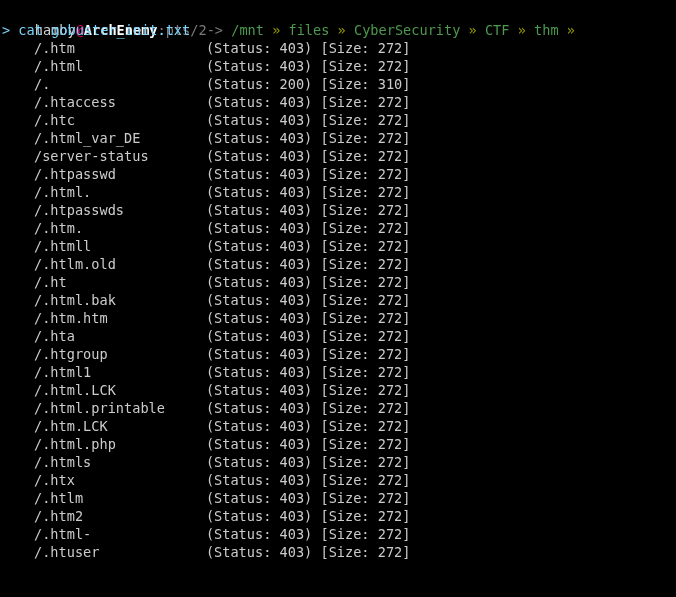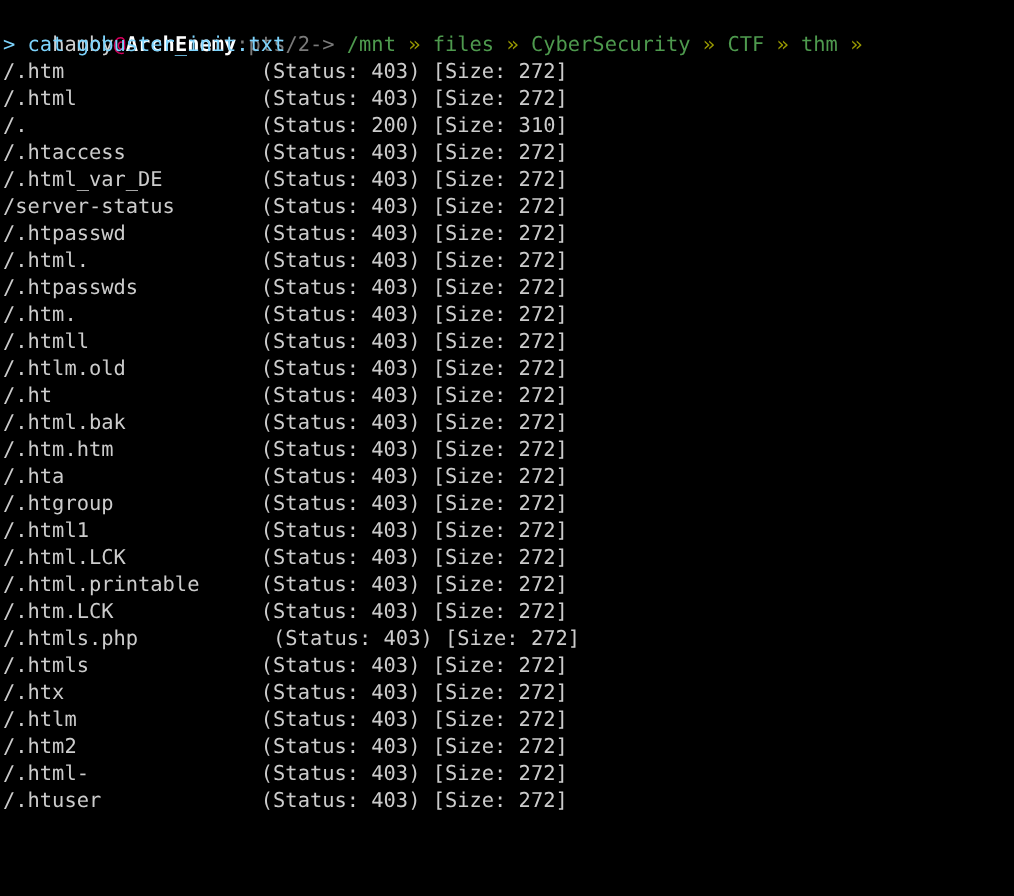--- a/index.html
+++ b/index.html
@@ -42,58 +42,59 @@
   }
   .seg { white-space: pre; }
 
   .c-user      { color: #d0d0d0; }
   .c-at        { color: #d7005f; }
   .c-host      { color: #ffffff; font-weight: bold; }
   .c-tty       { color: #7a7a7a; }
   .c-path      { color: #4e9a4e; }
   .c-sep       { color: #999900; }
   .c-cmd       { color: #7dd3fc; }
-  .c-out       { color: #cccccc; }
+  .c-out       { color: #cccccc; margin-left: 32px; }
 </style>
 </head>
 <body>
 
 <div id="terminal">
 
   <div class="scrollback-sliver"></div>
 
   <div class="line">
     <span class="seg c-user">hamby</span><span class="seg c-at">@</span><span class="seg c-host">ArchEnemy</span><span class="seg c-tty">:pts/2-&gt;</span><span class="seg" id="prompt-path"><span class="seg c-path"> /mnt </span><span class="seg c-sep">»</span><span class="seg c-path"> files </span><span class="seg c-sep">»</span><span class="seg c-path"> CyberSecurity </span><span class="seg c-sep">»</span><span class="seg c-path"> CTF </span><span class="seg c-sep">»</span><span class="seg c-path"> thm </span><span class="seg c-sep">»</span><span class="seg c-path"> b99 </span><span class="seg c-sep">»</span><span class="seg c-path"> scans </span></span>
   </div>
 
   <div class="line c-cmd">&gt; cat gobuster_init.txt</div>
 
   <div id="output">
       <div class="line c-out"><span class="seg">/.htm                </span><span class="seg">(Status: 403) </span><span class="seg">[Size: 272]</span></div>
       <div class="line c-out"><span class="seg">/.html               </span><span class="seg">(Status: 403) </span><span class="seg">[Size: 272]</span></div>
       <div class="line c-out"><span class="seg">/.                   </span><span class="seg">(Status: 200) </span><span class="seg">[Size: 310]</span></div>
       <div class="line c-out"><span class="seg">/.htaccess           </span><span class="seg">(Status: 403) </span><span class="seg">[Size: 272]</span></div>
+      <div class="line c-out"><span class="seg">/.htc                </span><span class="seg">(Status: 403) </span><span class="seg">[Size: 272]</span></div>
       <div class="line c-out"><span class="seg">/.html_var_DE        </span><span class="seg">(Status: 403) </span><span class="seg">[Size: 272]</span></div>
       <div class="line c-out"><span class="seg">/server-status       </span><span class="seg">(Status: 403) </span><span class="seg">[Size: 272]</span></div>
       <div class="line c-out"><span class="seg">/.htpasswd           </span><span class="seg">(Status: 403) </span><span class="seg">[Size: 272]</span></div>
       <div class="line c-out"><span class="seg">/.html.              </span><span class="seg">(Status: 403) </span><span class="seg">[Size: 272]</span></div>
       <div class="line c-out"><span class="seg">/.htpasswds          </span><span class="seg">(Status: 403) </span><span class="seg">[Size: 272]</span></div>
       <div class="line c-out"><span class="seg">/.htm.               </span><span class="seg">(Status: 403) </span><span class="seg">[Size: 272]</span></div>
       <div class="line c-out"><span class="seg">/.htmll              </span><span class="seg">(Status: 403) </span><span class="seg">[Size: 272]</span></div>
       <div class="line c-out"><span class="seg">/.htlm.old           </span><span class="seg">(Status: 403) </span><span class="seg">[Size: 272]</span></div>
       <div class="line c-out"><span class="seg">/.ht                 </span><span class="seg">(Status: 403) </span><span class="seg">[Size: 272]</span></div>
       <div class="line c-out"><span class="seg">/.html.bak           </span><span class="seg">(Status: 403) </span><span class="seg">[Size: 272]</span></div>
       <div class="line c-out"><span class="seg">/.htm.htm            </span><span class="seg">(Status: 403) </span><span class="seg">[Size: 272]</span></div>
       <div class="line c-out"><span class="seg">/.hta                </span><span class="seg">(Status: 403) </span><span class="seg">[Size: 272]</span></div>
       <div class="line c-out"><span class="seg">/.htgroup            </span><span class="seg">(Status: 403) </span><span class="seg">[Size: 272]</span></div>
       <div class="line c-out"><span class="seg">/.html1              </span><span class="seg">(Status: 403) </span><span class="seg">[Size: 272]</span></div>
       <div class="line c-out"><span class="seg">/.html.LCK           </span><span class="seg">(Status: 403) </span><span class="seg">[Size: 272]</span></div>
       <div class="line c-out"><span class="seg">/.html.printable     </span><span class="seg">(Status: 403) </span><span class="seg">[Size: 272]</span></div>
       <div class="line c-out"><span class="seg">/.htm.LCK            </span><span class="seg">(Status: 403) </span><span class="seg">[Size: 272]</span></div>
-      <div class="line c-out"><span class="seg">/.htmls.php           </span><span class="seg">(Status: 403) </span><span class="seg">[Size: 272]</span></div>
+      <div class="line c-out"><span class="seg">/.html.php           </span><span class="seg">(Status: 403) </span><span class="seg">[Size: 272]</span></div>
       <div class="line c-out"><span class="seg">/.htmls              </span><span class="seg">(Status: 403) </span><span class="seg">[Size: 272]</span></div>
       <div class="line c-out"><span class="seg">/.htx                </span><span class="seg">(Status: 403) </span><span class="seg">[Size: 272]</span></div>
       <div class="line c-out"><span class="seg">/.htlm               </span><span class="seg">(Status: 403) </span><span class="seg">[Size: 272]</span></div>
       <div class="line c-out"><span class="seg">/.htm2               </span><span class="seg">(Status: 403) </span><span class="seg">[Size: 272]</span></div>
       <div class="line c-out"><span class="seg">/.html-              </span><span class="seg">(Status: 403) </span><span class="seg">[Size: 272]</span></div>
       <div class="line c-out"><span class="seg">/.htuser             </span><span class="seg">(Status: 403) </span><span class="seg">[Size: 272]</span></div>
     </div>
 
 </div>
 

